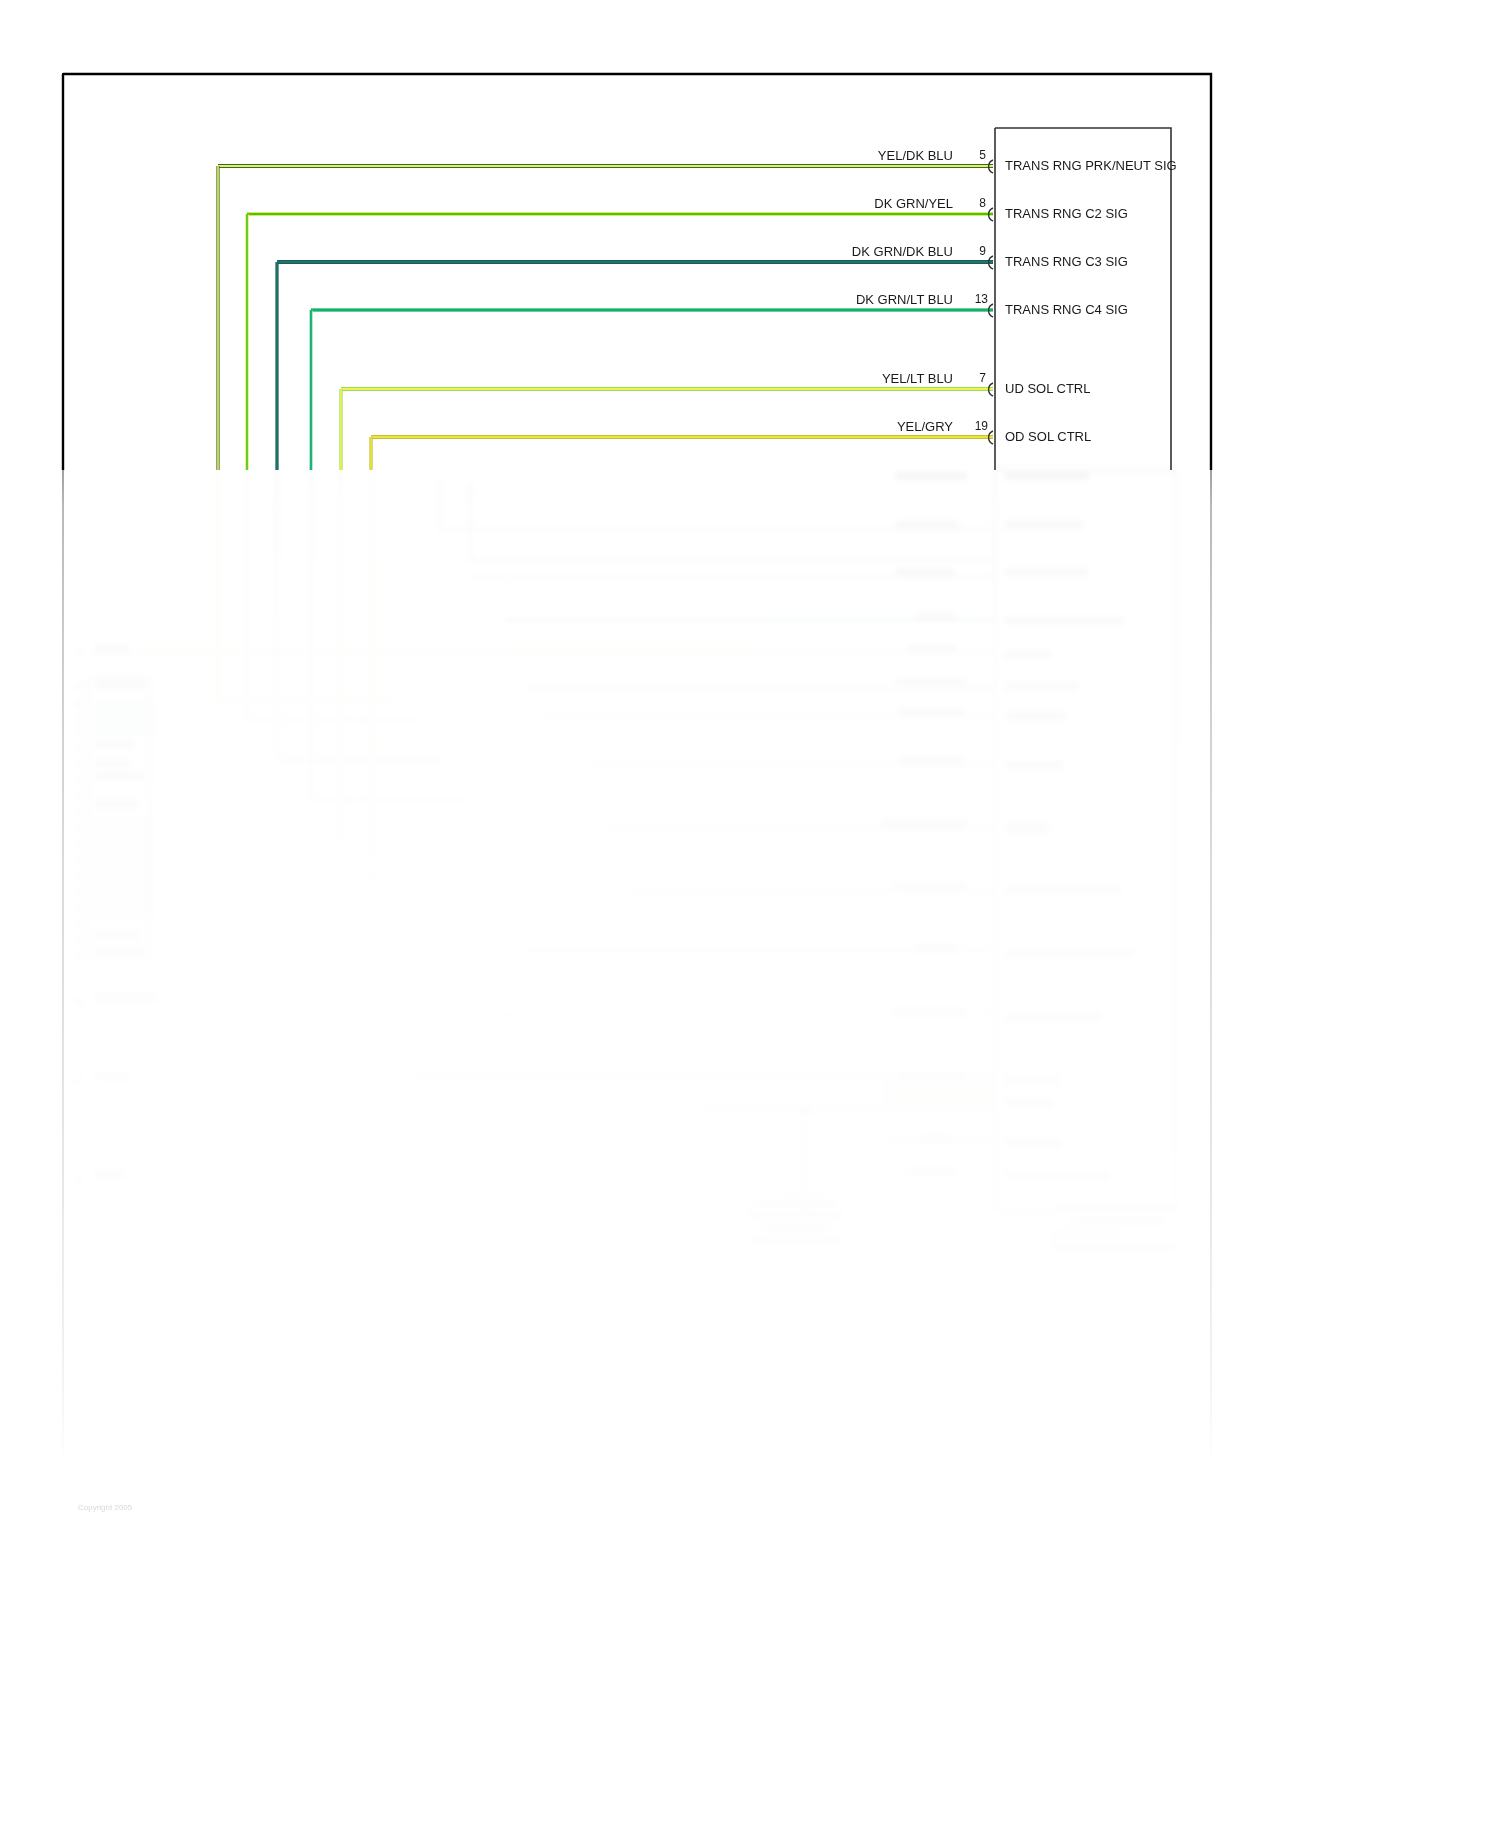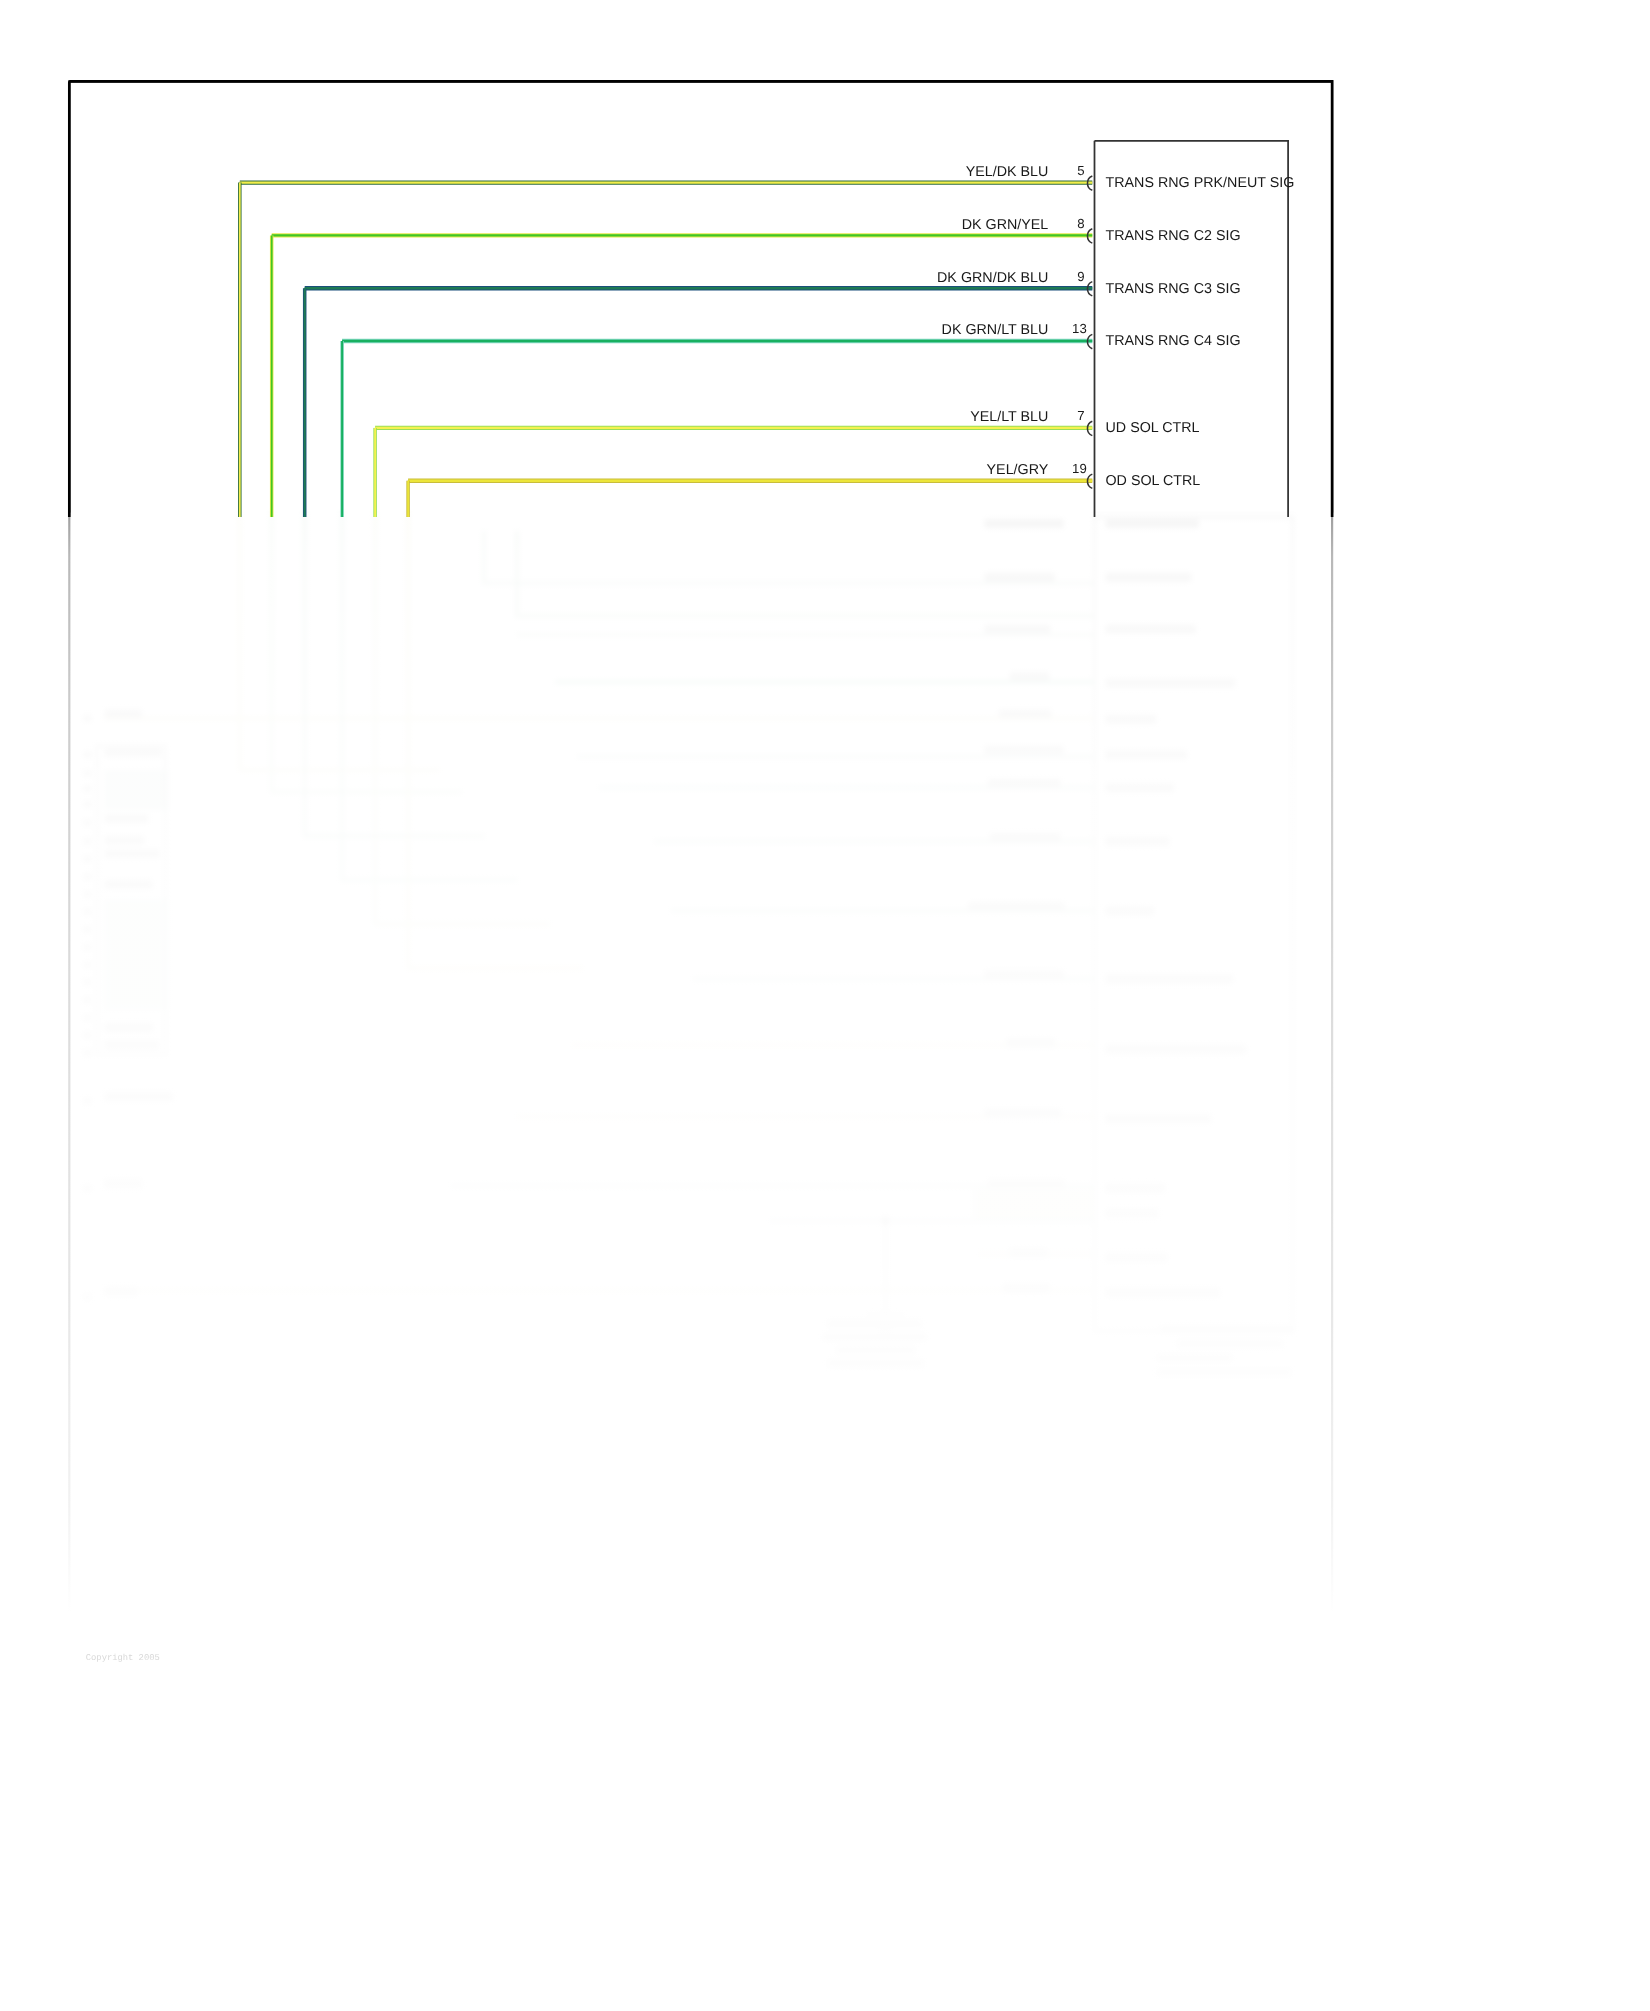--- a/index.html
+++ b/index.html
@@ -279,15 +279,15 @@
       <text class="label-text" x="953" y="431" text-anchor="end">YEL/GRY</text>
       <text class="pin-text" x="988" y="430" text-anchor="end">19</text>
       <text class="conn-text" x="1005" y="441">OD SOL CTRL</text>
     </g>
 
     <g>
       <path d="M 63 74 L 1211 74 L 1211 470 M 63 74 L 63 470" fill="none" stroke="#000000" stroke-width="2.4"></path>
     </g>
   </svg>
 
-  <div style="position:absolute;left:78px;top:1503px;font-size:8px;color:#d8d8d8;font-family:Liberation Mono, monospace;">Copyright 2005</div>
+  <div style="position:absolute;left:78px;top:1503px;font-size:8px;color:#d8d8d8;font-family:Liberation Sans, sans-serif;">Copyright 2005</div>
 
 </div>
 
 </body></html>

